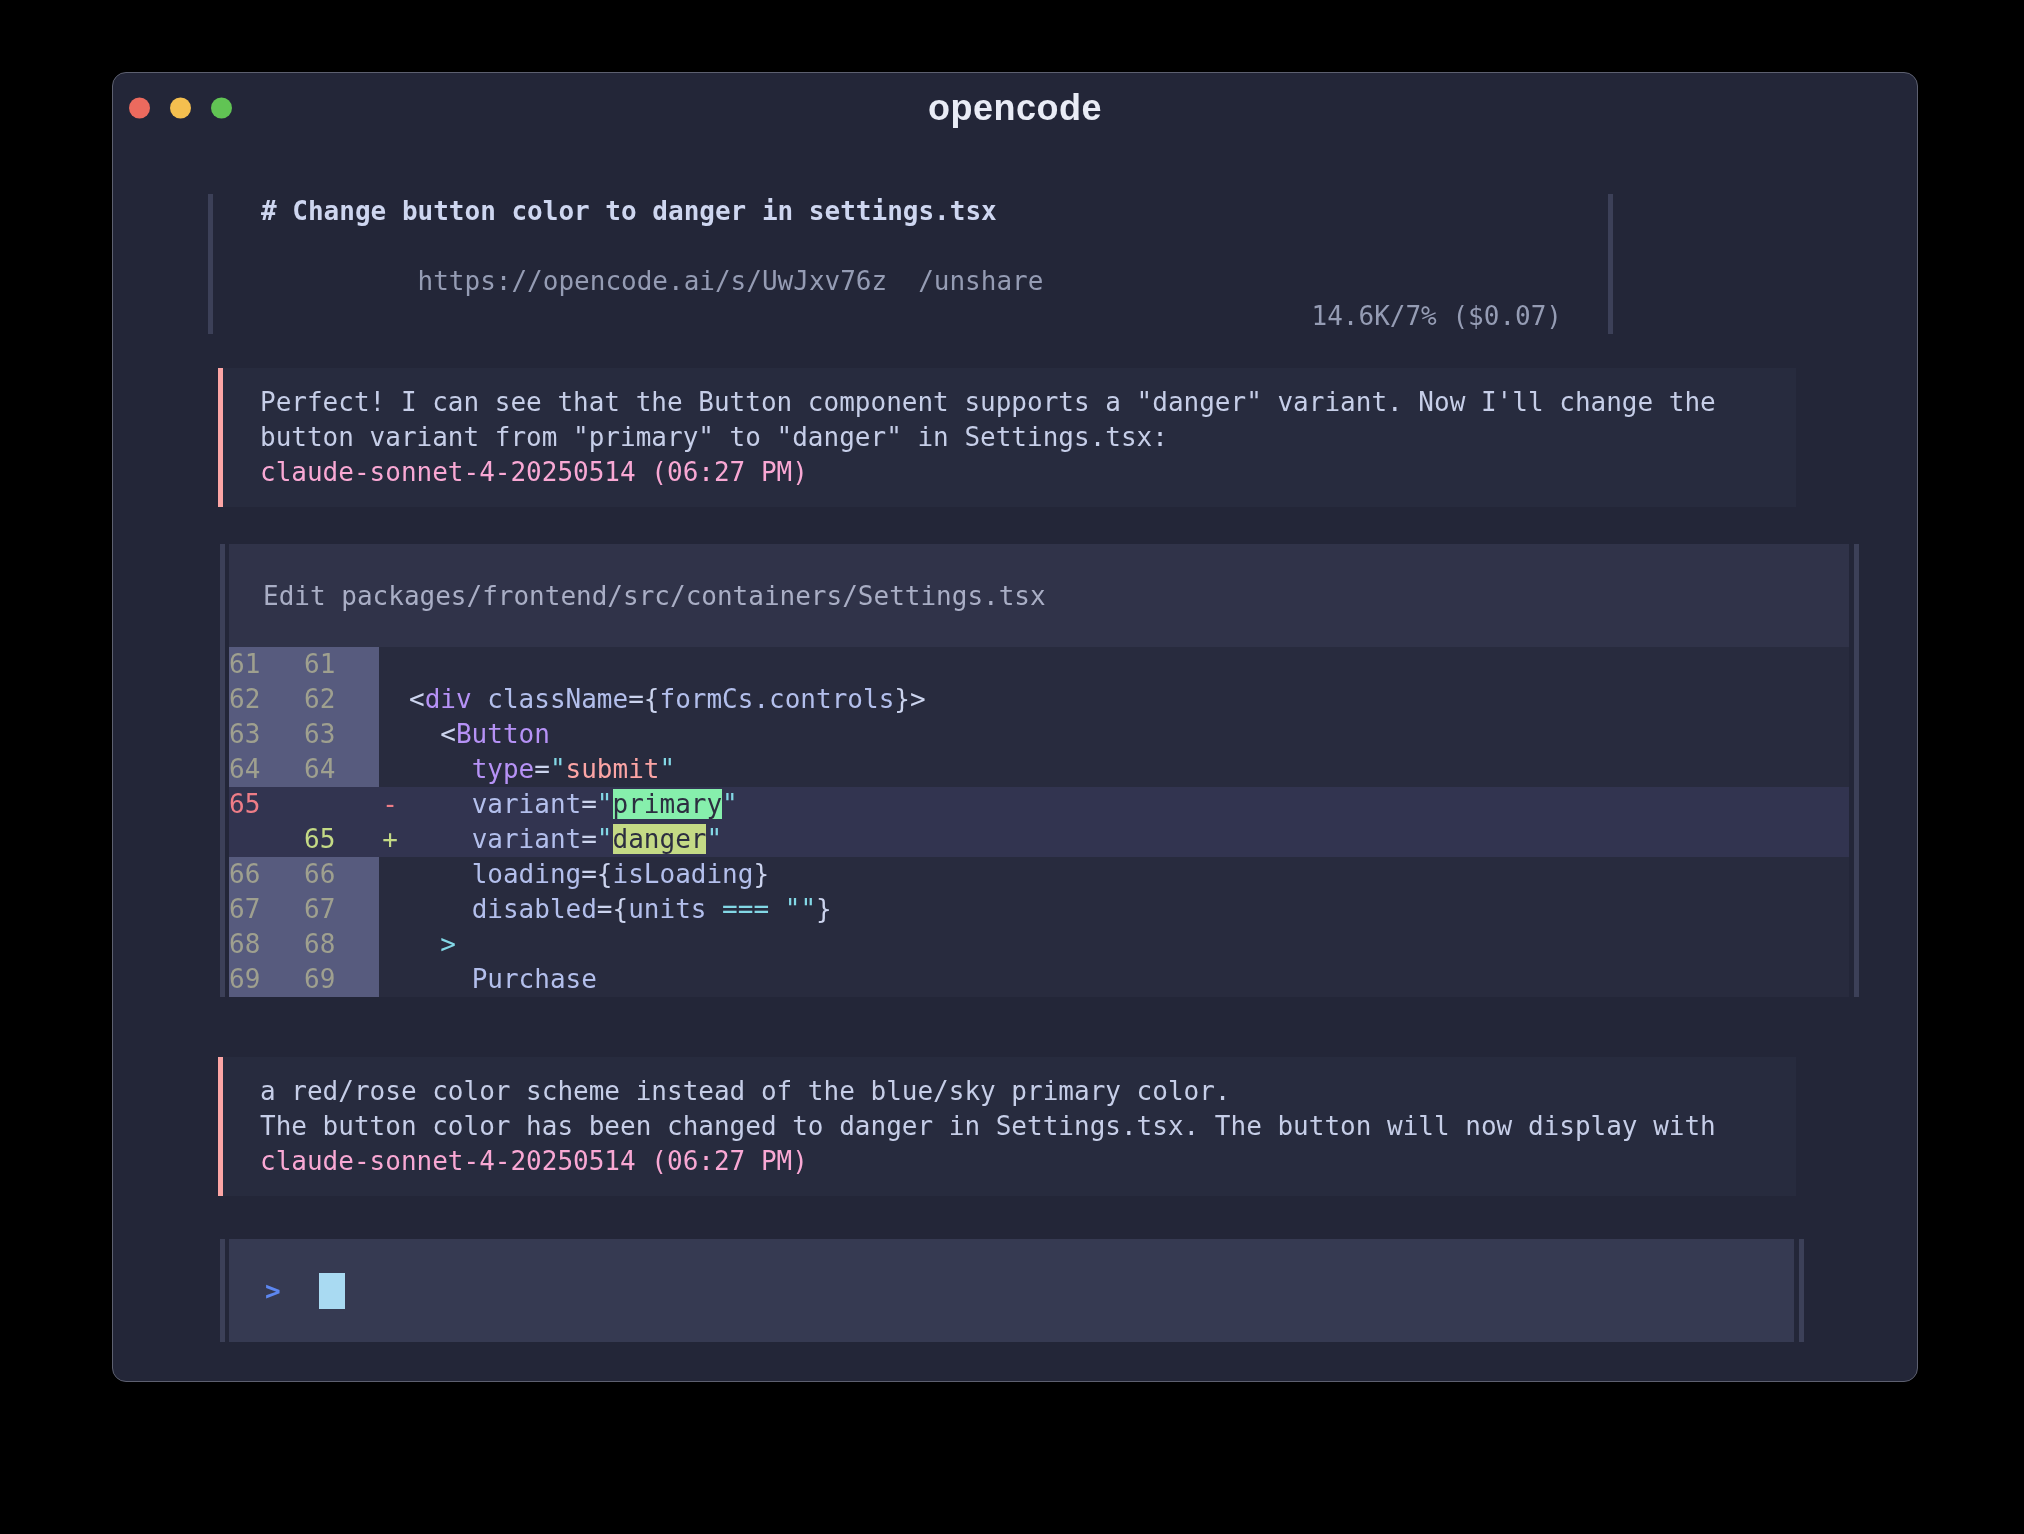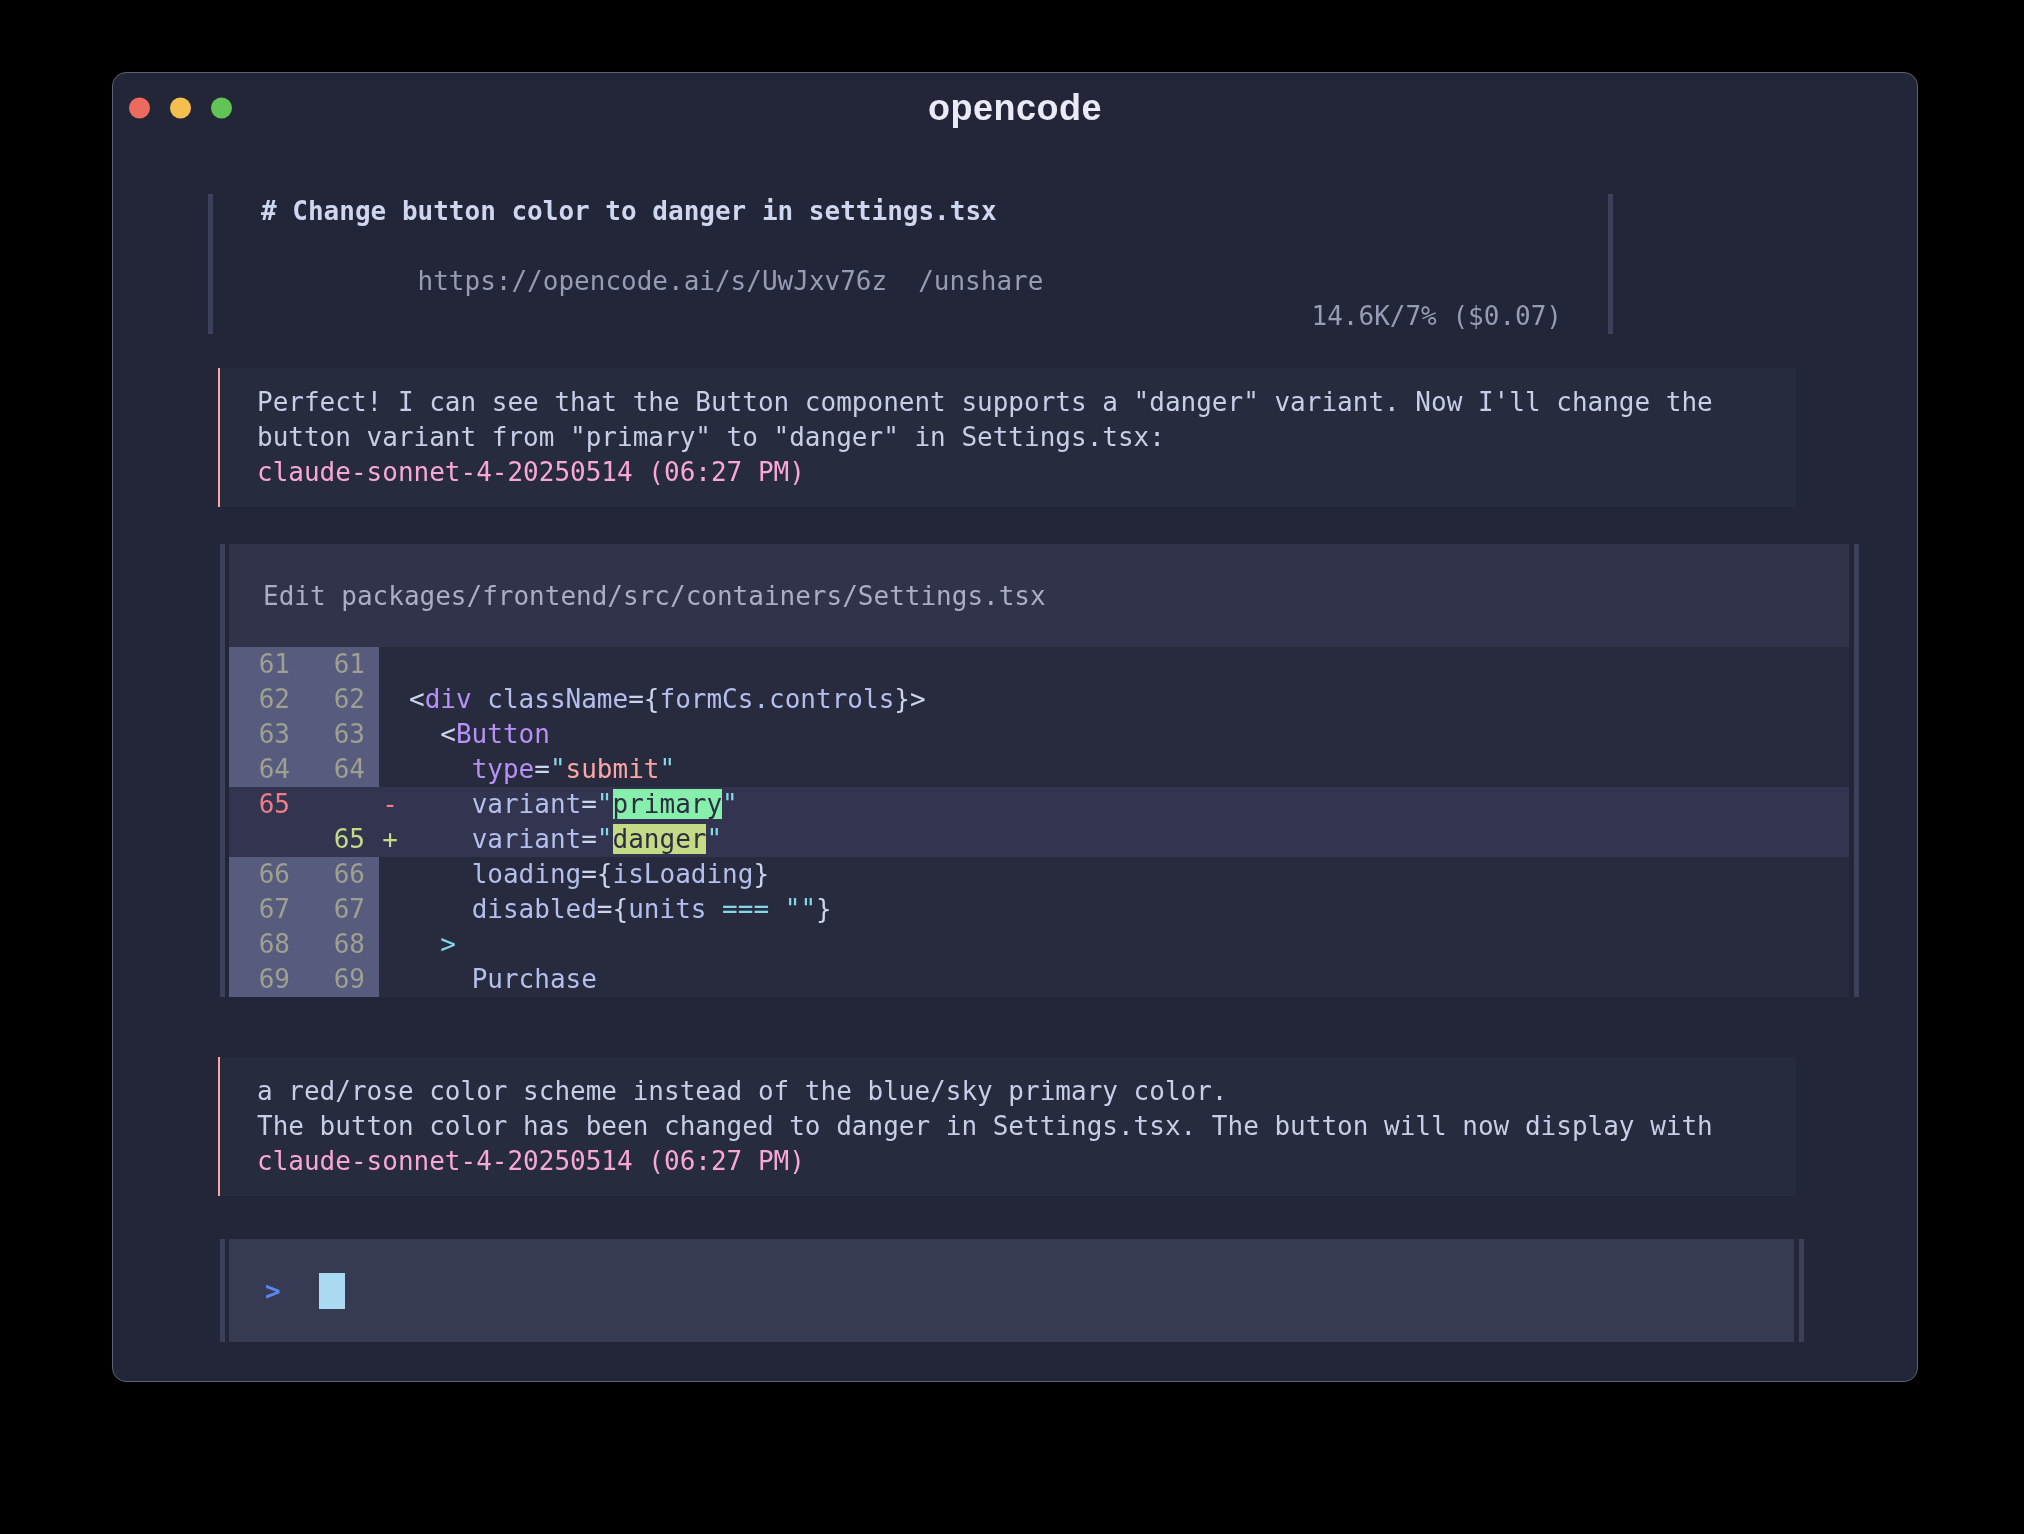--- a/index.html
+++ b/index.html
@@ -21,35 +21,35 @@
   .session-header { margin:51px 0 0 95px; width:1405px; display:flex; }
   .hbar { width:5px; background:#3c4058; flex:0 0 5px; }
   .hbody { flex:1; display:flex; justify-content:space-between; padding:0 46px 0 48px; }
   .session-title { font-weight:bold; color:#ced6f0; line-height:35px; white-space:pre; }
   .session-sub { line-height:35px; color:#959cb4; white-space:pre; }
   .session-sub .unshare { margin-left:31px; }
   .husage { align-self:flex-end; line-height:35px; color:#959cb4; }
 
   
   .message { margin-left:105px; width:1578px; background:#272b3e;
-    border-left:2px solid #fca5a5; padding:17px 30px 17px 37px; }
+    border-left:5px solid #fca5a5; padding:17px 30px 17px 37px; }
   .message.first { margin-top:34px; }
   .message.second { margin-top:60px; }
   .msg-line { line-height:35px; white-space:pre; color:#c6cee8; }
   .msg-meta { line-height:35px; white-space:pre; color:#f9a8d4; }
 
   
   .edit-row { margin:37px 5px 0 107px; display:flex; }
   .vbar { width:5px; background:#3c4058; flex:0 0 5px; }
   .vbar.gapL { margin-right:4px; } .vbar.gapR { margin-left:5px; }
   .edit-card { width:1620px; background:#282b3e; }
   .edit-head { height:103px; background:#303349; display:flex; align-items:center;
     padding-left:34px; color:#a9aec5; white-space:pre; }
   .diff-row { height:35px; display:flex; align-items:center; background:#282b3e; }
-  .diff-row .gut { width:75px; flex:0 0 75px; text-align:right; padding-right:14px;
+  .diff-row .gut { width:75px; flex:0 0 75px; text-align:left; padding-right:14px;
     background:#575b7e; color:#9fa08f; height:35px; line-height:35px; }
   .diff-row .sign { width:22px; flex:0 0 22px; text-align:center; line-height:35px; }
   .diff-row .code { flex:1; white-space:pre; padding-left:8px; line-height:35px; }
   .diff-row.del, .diff-row.add { background:#323450; }
   .diff-row.del .gut, .diff-row.add .gut { background:transparent; }
   .diff-row.del .gut.old, .diff-row.del .sign { color:#ee7d87; }
   .diff-row.add .gut.new, .diff-row.add .sign { color:#c4da85; }
 
   .tk-plain { color:#c6cee8; }
   .tk-punct { color:#ccd4ee; }

